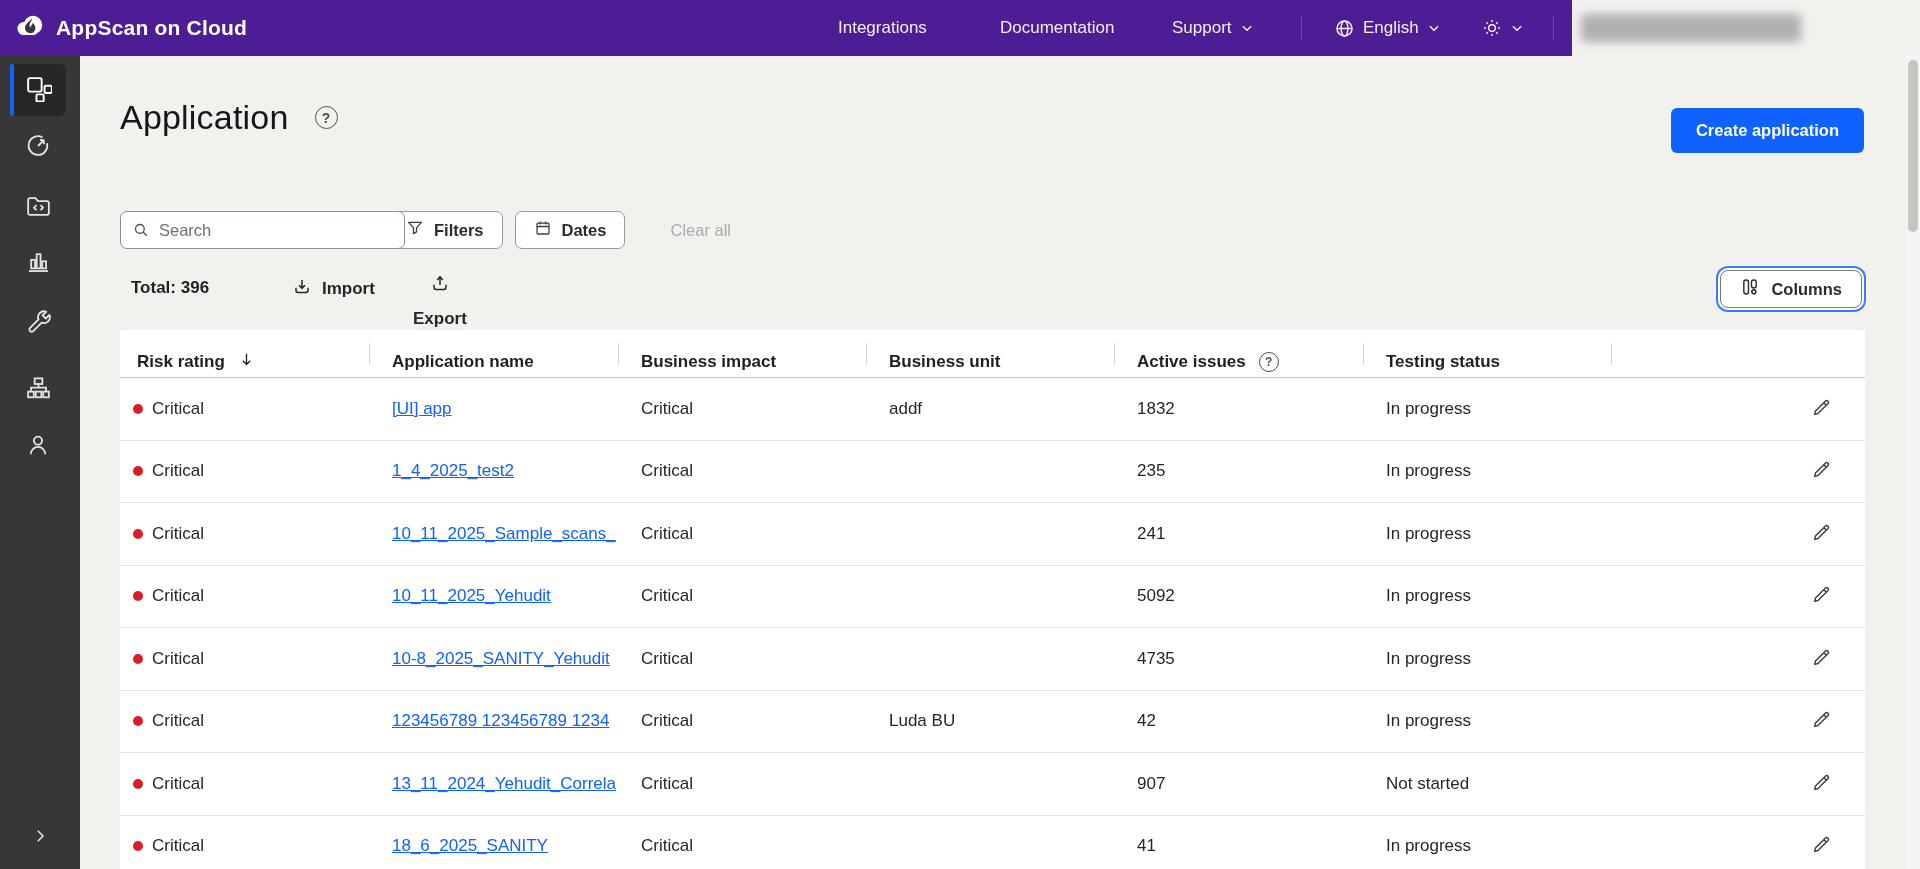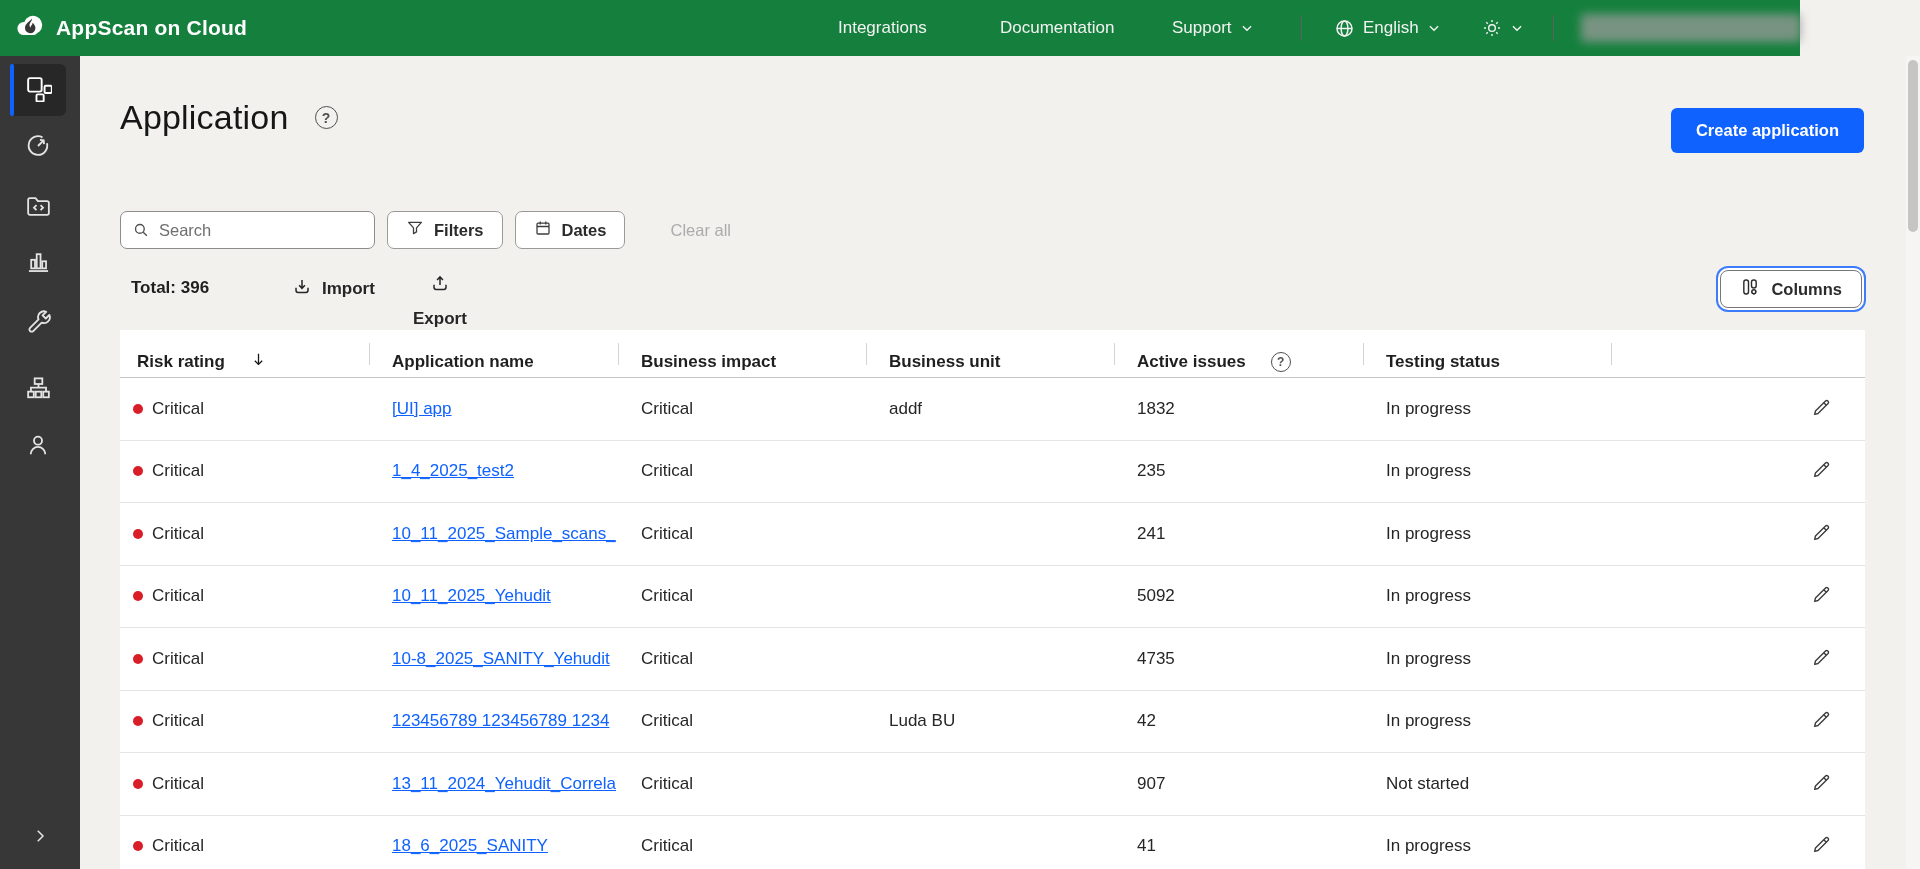--- a/index.html
+++ b/index.html
@@ -1,21 +1,21 @@
 <!DOCTYPE html>
 <html><head>
 <meta charset="utf-8">
 <style>
   * { margin:0; padding:0; box-sizing:border-box; }
   html,body { width:1920px; height:869px; overflow:hidden; background:#f2f1ee;
     font-family:"Liberation Sans","DejaVu Sans",sans-serif; color:#1f1f1f; }
   #screen { position:relative; width:1920px; height:869px; }
 
   
-  .navbar { position:absolute; left:0; top:0; width:1800px; height:56px; background:#15803d; z-index:10; }
+  .navbar { position:absolute; left:0; top:0; width:1572px; height:56px; background:#4c1d95; z-index:10; }
   .brand { position:absolute; left:14px; top:0; height:56px; display:flex; align-items:center; gap:10px; }
   .brand-title { color:#fff; font-size:21px; font-weight:600; letter-spacing:.2px; }
   .nav-item { position:absolute; top:0; height:56px; display:flex; align-items:center; gap:8px;
     color:#f2f2f2; font-size:17px; font-weight:500; cursor:pointer; }
   .nav-item svg { display:block; }
   #nav-integrations { left:838px; } #nav-documentation { left:1000px; } #nav-support { left:1172px; }
   .nav-divider { position:absolute; top:15px; width:1px; height:26px; background:#5f5f5f; }
   #nav-div1 { left:1301px; } #nav-div2 { left:1553px; }
   #nav-language { left:1334px; } #nav-theme { left:1482px; }
   .user-blur { position:absolute; left:1581px; top:14px; width:220px; height:28px; border-radius:3px;
@@ -38,21 +38,21 @@
   .help-badge { width:23px; height:23px; border-radius:50%; border:1.4px solid #4f4f4f; color:#4f4f4f;
     display:flex; align-items:center; justify-content:center; font-size:14px; font-weight:600; cursor:pointer; background:transparent; }
   .btn-primary { position:absolute; right:56px; top:52px; height:45px; padding:0 25px; background:#0f62fe;
     color:#fff; font-size:16.5px; font-weight:600; border:none; border-radius:6px; cursor:pointer;
     font-family:inherit;text-align:right; }
 
   
   .controls { position:absolute; left:40px; top:155px; height:38px; display:flex; align-items:center; }
   .search-wrap { position:relative; width:255px; height:38px; }
   .search-wrap svg { position:absolute; left:12px; top:10px; color:#4f4f4f; }
-  .search-input { width:255px; height:38px; border:1px solid #8d8d8d; border-radius:7px; background:#fff;
+  .search-input { width:285px; height:38px; border:1px solid #8d8d8d; border-radius:7px; background:#fff;
     padding:0 10px 0 38px; font-size:16.5px; font-family:inherit; color:#1f1f1f; outline:none; }
   .search-input::placeholder { color:#6f6f6f; }
   .btn-secondary { height:38px; display:flex; align-items:center; gap:10px; padding:0 18px; background:#fff;
     border:1px solid #9a9a9a; border-radius:7px; font-size:16.5px; font-weight:600; color:#2b2b2b;
     cursor:pointer; font-family:inherit; }
   .btn-secondary svg { color:#3c3c3c; }
   #filters-btn { margin-left:12px; } #dates-btn { margin-left:12px; }
   .clear-all { margin-left:45px; font-size:16.5px; font-weight:500; color:#ababab; background:none; border:none;
     font-family:inherit; cursor:default; }
 
@@ -64,21 +64,21 @@
   #import-btn { left:212px; } #export-btn { left:333px;flex-direction:column; }
   .columns-btn { position:absolute; right:58px; top:2px; height:38px; display:flex; align-items:center; gap:11px;
     padding:0 19px; background:#fff; border:1px solid #777; border-radius:8px; font-size:16.5px; font-weight:600;
     color:#2b2b2b; cursor:pointer; font-family:inherit;
     box-shadow:0 0 0 2px #ffffff, 0 0 0 4px #3d7bfd;margin-left:28px; }
 
   
   .table { position:absolute; left:40px; top:274px; width:1745px; background:#fff; }
   .thead { display:grid; grid-template-columns:249px 249px 248px 248px 249px 248px 1fr; height:48px;
     border-bottom:1px solid #c6c6c6; align-items:center; }
-  .th { position:relative; height:64px; display:flex; align-items:center; gap:25px; padding-left:23px;
+  .th { position:relative; height:64px; display:flex; align-items:center; gap:13px; padding-left:23px;
     font-size:17px; font-weight:600; color:#1f1f1f; cursor:pointer; }
   .th.first { padding-left:17px; }
   .th.with-div::before { content:""; position:absolute; left:0; top:13px; width:1px; height:22px; background:#d4d4d4; }
   .th .sort-ic { color:#161616; }
   .help-badge.small { width:20px; height:20px; font-size:12px; border-width:1.3px; color:#4f4f4f; }
   .tbody .trow { display:grid; grid-template-columns:249px 249px 248px 248px 249px 248px 1fr; height:62.5px;
     border-bottom:1px solid #e4e4e4; align-items:center; }
   .cell { padding-left:23px; font-size:17px; color:#262626; white-space:nowrap; overflow:hidden; }
   .cell.risk { padding-left:13px; display:flex; align-items:center; gap:9px; }
   .dot { width:10px; height:10px; border-radius:50%; background:#da1e28; flex:0 0 auto; }

